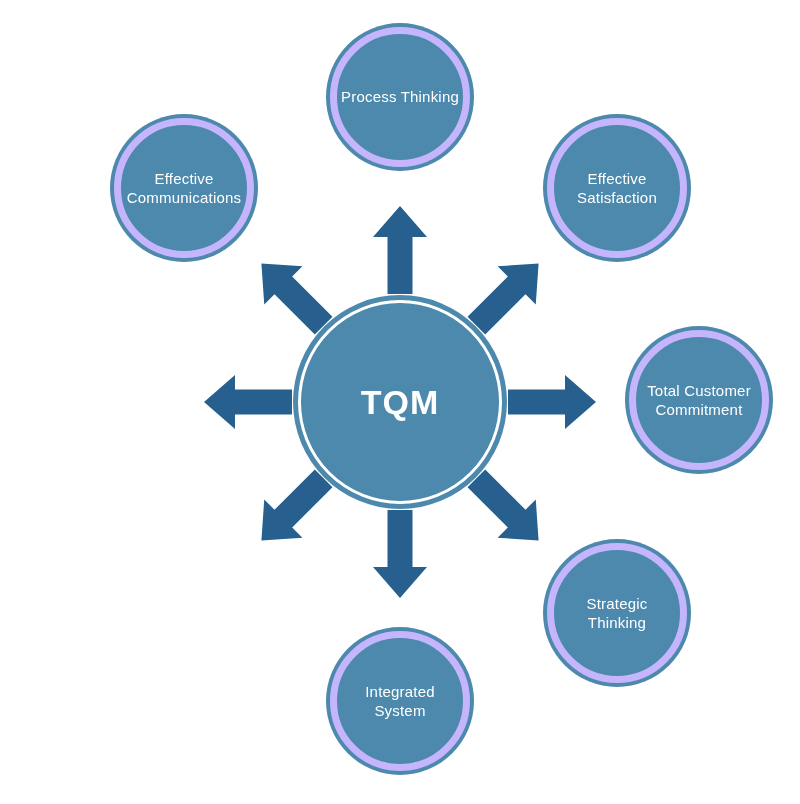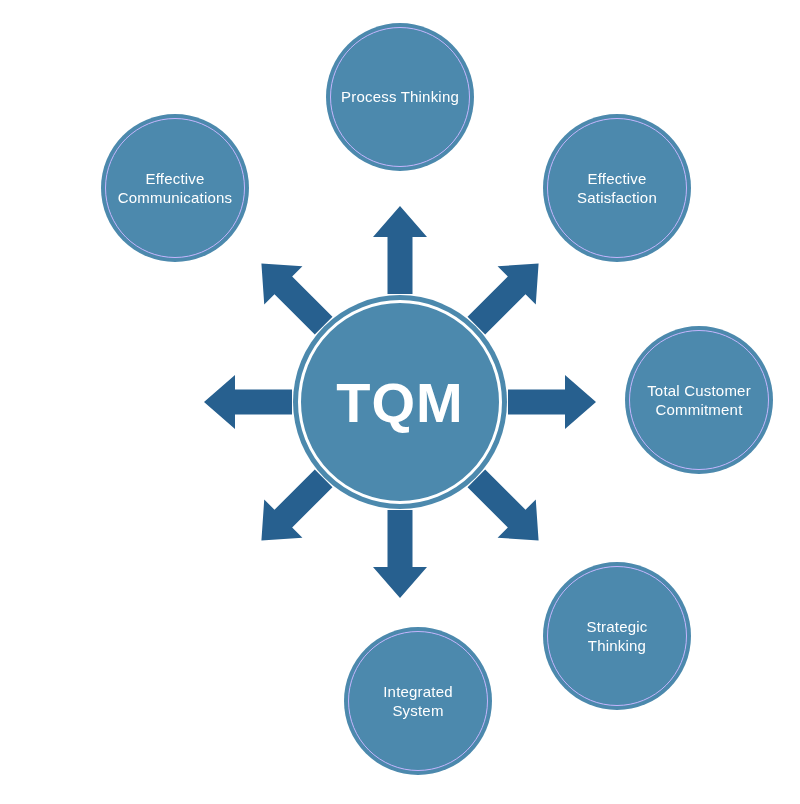--- a/index.html
+++ b/index.html
@@ -21,21 +21,21 @@
     left:0;top:0;
     width:800px;height:804px;
   }
   .arrows-layer path{ fill:var(--arrow-color); }
 
   .node{
     position:absolute;
     width:140px;height:140px;
     box-sizing:border-box;
     background:var(--circle-fill);
-    border:1px solid #c4b5fd;
+    border:7px solid #c4b5fd;
     box-shadow:0 0 0 4px var(--circle-fill);
     border-radius:50%;
     display:flex;
     align-items:center;
     justify-content:center;
     text-align:center;
     color:var(--text-color);
     font-size:15px;
     line-height:1.3;
     letter-spacing:.2px;
@@ -52,33 +52,33 @@
     width:204px;height:204px;
     box-sizing:border-box;
     background:var(--circle-fill);
     border:3px solid #ffffff;
     box-shadow:0 0 0 5px var(--circle-fill);
     border-radius:50%;
     display:flex;
     align-items:center;
     justify-content:center;
     color:var(--text-color);
-    font-size:56px;
+    font-size:34px;
     font-weight:bold;
     letter-spacing:1px;
   }
 
   .pos-top{left:330px;top:27px;}
   .pos-top-right{left:547px;top:118px;}
   .pos-right{left:629px;top:330px;}
-  .pos-bottom-right{left:547px;top:566px;}
-  .pos-bottom{left:348px;top:631px;}
+  .pos-bottom-right{left:547px;top:543px;}
+  .pos-bottom{left:330px;top:631px;}
   .pos-bottom-left{left:115px;top:543px;}
   .pos-left{left:32px;top:330px;}
-  .pos-top-left{left:105px;top:118px;}
+  .pos-top-left{left:114px;top:118px;}
 </style>
 </head>
 <body>
 
 <div class="stage">
 
   <svg class="arrows-layer" viewBox="0 0 800 804" xmlns="http://www.w3.org/2000/svg" aria-hidden="true">
     <path d="M0,-44 L27,-13 L12.5,-13 L12.5,44 L-12.5,44 L-12.5,-13 L-27,-13 Z" transform="translate(400,402) rotate(0) translate(0,-152)"></path>
     <path d="M0,-44 L27,-13 L12.5,-13 L12.5,44 L-12.5,44 L-12.5,-13 L-27,-13 Z" transform="translate(400,402) rotate(45) translate(0,-152)"></path>
     <path d="M0,-44 L27,-13 L12.5,-13 L12.5,44 L-12.5,44 L-12.5,-13 L-27,-13 Z" transform="translate(400,402) rotate(90) translate(0,-152)"></path>

